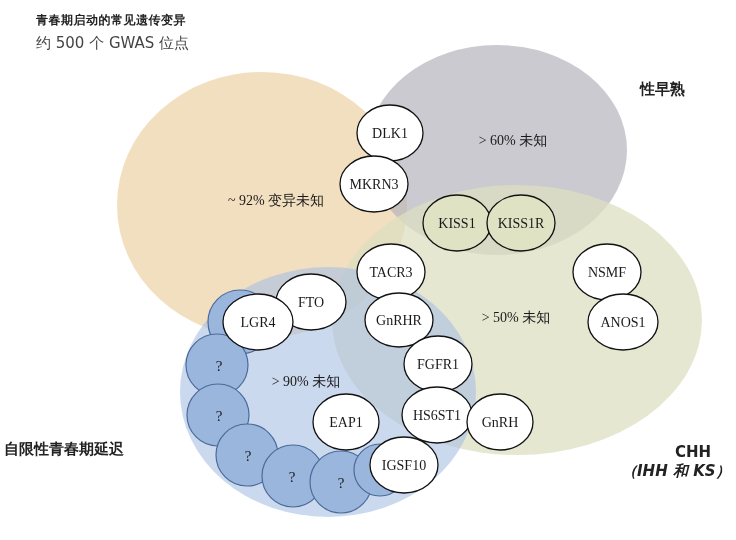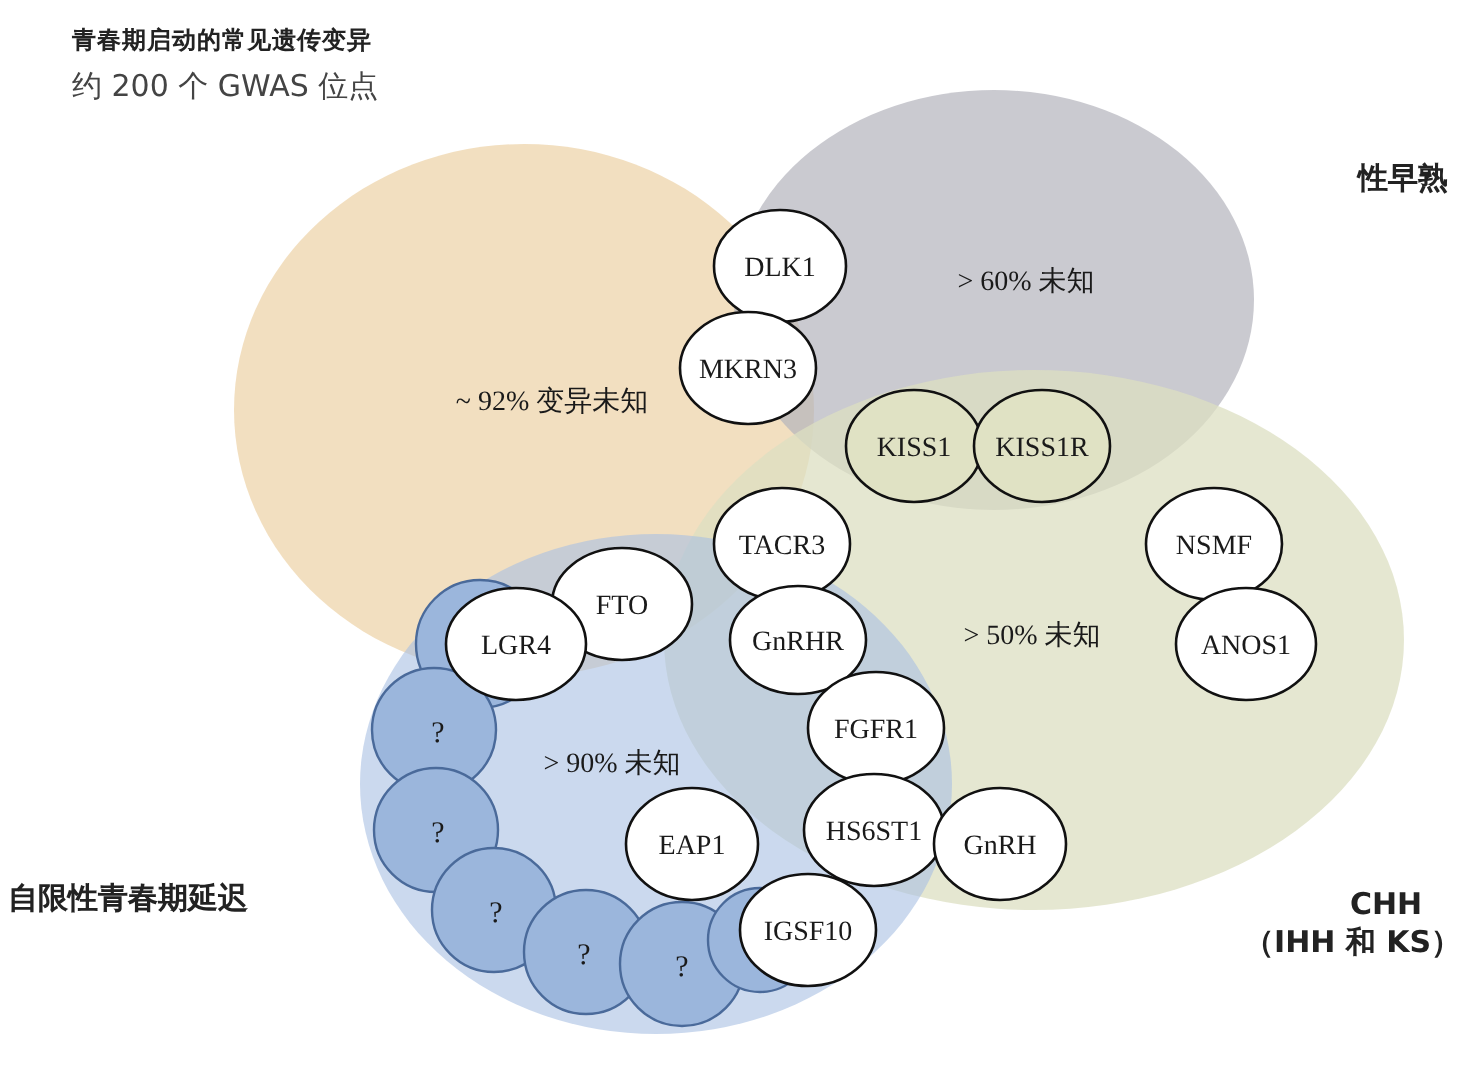--- a/index.html
+++ b/index.html
@@ -7,21 +7,21 @@
   svg { position: absolute; left: 0; top: 0; }
   .lbl { font-family: "Liberation Serif", "DejaVu Serif", serif; fill: #1a1a1a; }
   .title { position: absolute; left: 36px; top: 12px; font-family: "DejaVu Sans", sans-serif; font-weight: bold; font-size: 12px; color: #222; letter-spacing: 0.5px; }
   .subtitle { position: absolute; left: 36px; top: 34px; font-family: "DejaVu Sans", sans-serif; font-size: 15px; color: #444; }
   .side { position: absolute; font-family: "DejaVu Sans", sans-serif; font-weight: bold; font-size: 15px; color: #222; }
 </style>
 </head>
 <body>
 
 <div class="title">青春期启动的常见遗传变异</div>
-<div class="subtitle">约 200 个 GWAS 位点</div>
+<div class="subtitle">约 500 个 GWAS 位点</div>
 
 <svg width="736" height="540" viewBox="0 0 736 540">
 
   <ellipse cx="262" cy="205" rx="145" ry="133" fill="#f0d9b5" fill-opacity="0.85"></ellipse>
   <ellipse cx="497" cy="150" rx="130" ry="105" fill="#b4b4bc" fill-opacity="0.7"></ellipse>
   <ellipse cx="517" cy="320" rx="185" ry="135" fill="#dcdfc2" fill-opacity="0.75"></ellipse>
   <ellipse cx="328" cy="392" rx="148" ry="125" fill="#a8c0e2" fill-opacity="0.6"></ellipse>
 
   <text class="lbl" x="276" y="205" font-size="14" text-anchor="middle"><tspan>~ 92% 变异未知</tspan></text>
   <text class="lbl" x="513" y="145" font-size="14" text-anchor="middle"><tspan>&gt; 60% 未知</tspan></text>
@@ -78,16 +78,16 @@
     <text x="500" y="427">GnRH</text>
     <text x="607" y="277">NSMF</text>
     <text x="623" y="327">ANOS1</text>
     <text x="311" y="307">FTO</text>
     <text x="258" y="327">LGR4</text>
     <text x="346" y="427">EAP1</text>
     <text x="404" y="470">IGSF10</text>
   </g>
 </svg>
 
-<div class="side" style="left:640px; top:80px;margin-left:39px;">性早熟</div>
+<div class="side" style="left:640px; top:80px;">性早熟</div>
 <div class="side" style="left:4px; top:440px;">自限性青春期延迟</div>
 <div class="side" style="left:675px; top:443px;">CHH</div>
-<div class="side" style="left:622px; top:462px;">（IHH 和 KS）</div>
+<div class="side" style="left:622px; top:462px;font-style:italic;">（IHH 和 KS）</div>
 
 </body></html>

